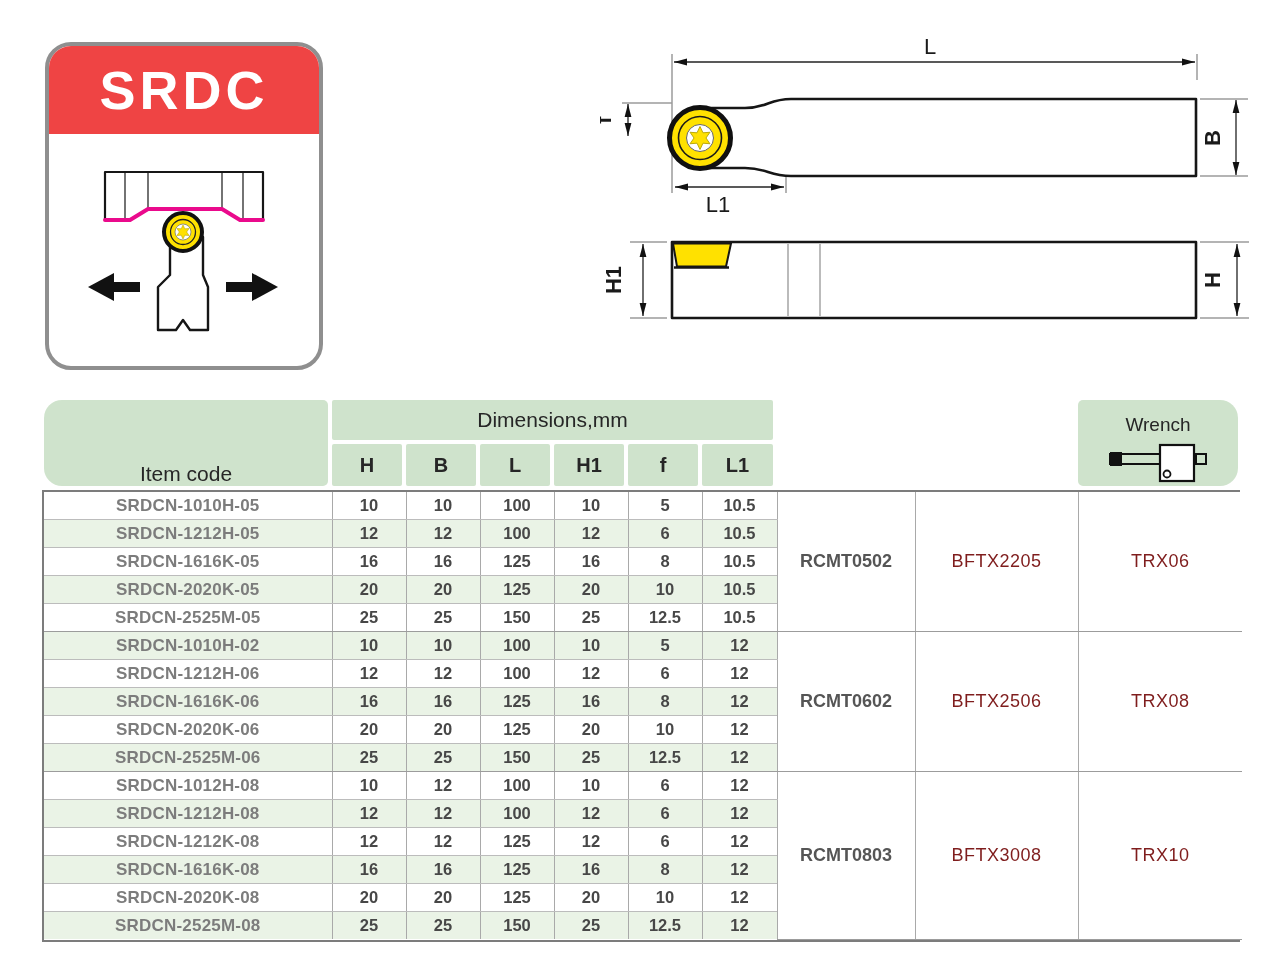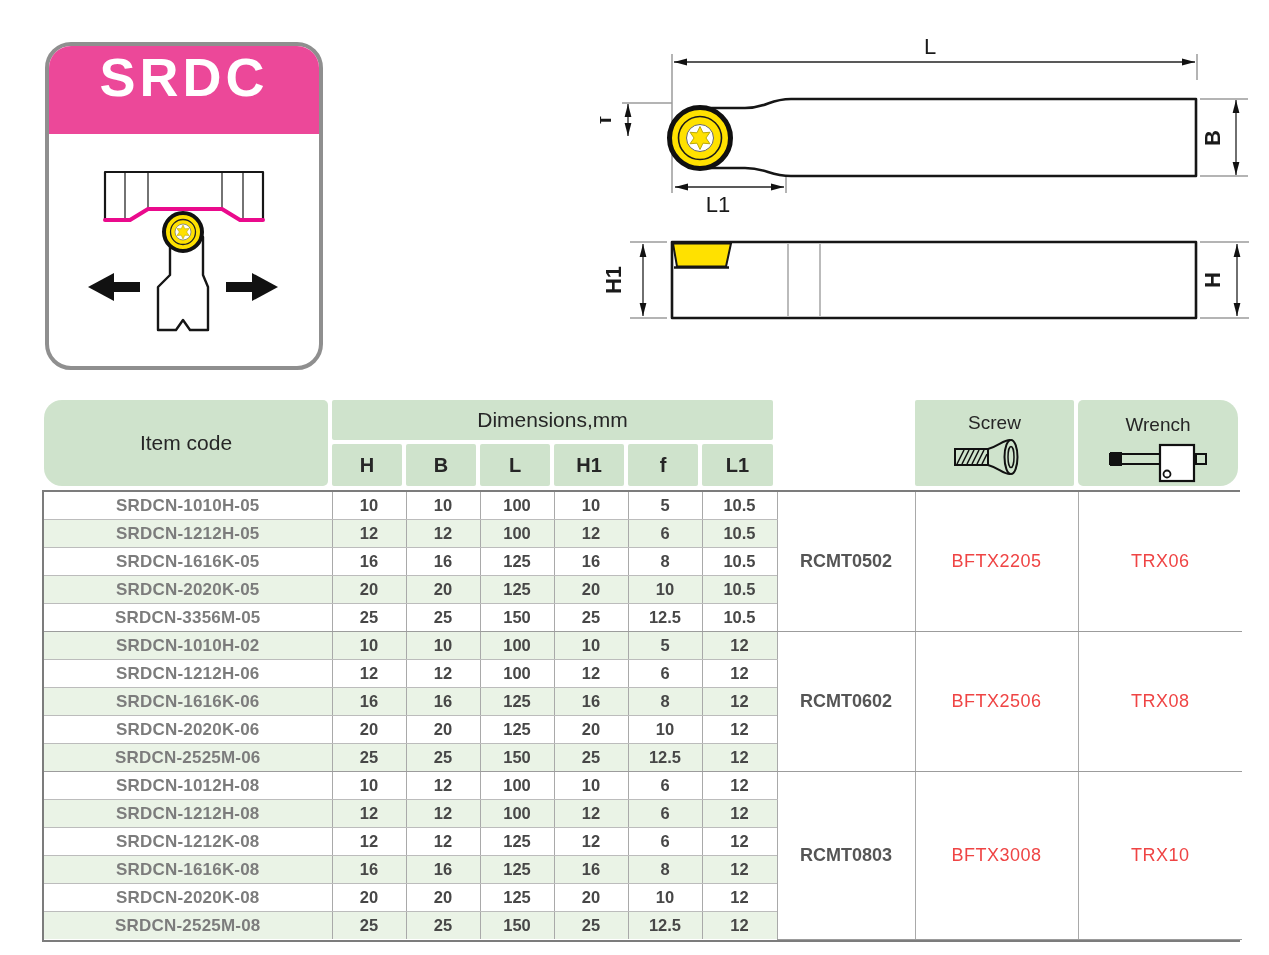--- a/index.html
+++ b/index.html
@@ -2,40 +2,40 @@
 <html><head>
 <meta charset="utf-8">
 <style>
   html,body{margin:0;padding:0;background:#fff;}
   .page{position:relative;width:1269px;height:955px;background:#fff;overflow:hidden;
         font-family:"Liberation Sans","DejaVu Sans",sans-serif;}
 
   
   .badge-card{position:absolute;left:45px;top:42px;width:278px;height:328px;
     box-sizing:border-box;border:4px solid #8f8f8f;border-radius:26px;background:#fff;overflow:hidden;}
-  .badge-head{height:88px;background:#ec4899;display:flex;align-items:flex-start;justify-content:center;}
+  .badge-head{height:88px;background:#ef4444;display:flex;align-items:center;justify-content:center;}
   .badge-title{font-size:54px;font-weight:700;color:#fff;letter-spacing:4px;}
   .badge-body{display:flex;justify-content:center;}
 
   
   .drawing{position:absolute;left:600px;top:30px;}
   .part{fill:#fff;stroke:#161616;stroke-width:2.6;stroke-linejoin:round;}
   .ext{stroke:#9b9b9b;stroke-width:1.5;}
   .dim{stroke:#222;stroke-width:1.3;}
   .thin{stroke:#8e8e8e;stroke-width:1.2;}
   .lbl{font-family:"Liberation Sans",sans-serif;font-size:22px;fill:#1a1a1a;text-anchor:middle;}
   .lbl.b{font-weight:700;}
 
   
   .thead{position:absolute;left:42px;top:398px;width:1198px;display:grid;
     grid-template-columns:288px 74px 74px 74px 74px 74px 75px 138px 163px 164px;
     grid-template-rows:44px 46px;}
   .hcell{background:#cfe3cc;margin:2px;border-radius:2px;display:flex;align-items:center;
     justify-content:center;color:#262626;font-size:20px;}
-  .hdr-item{grid-column:1;grid-row:1/3;border-radius:18px 5px 5px 18px;font-size:21px;}
+  .hdr-item{grid-column:1;grid-row:1/3;border-radius:18px 5px 5px 18px;font-size:21px;align-items:flex-end;}
   .hdr-dims{grid-column:2/8;grid-row:1;font-size:21px;}
   .hdr-sub{grid-row:2;font-weight:700;}
   .hs1{grid-column:2}.hs2{grid-column:3}.hs3{grid-column:4}.hs4{grid-column:5}.hs5{grid-column:6}.hs6{grid-column:7}
   .hdr-insert{grid-column:8;grid-row:1/3;}
   .hdr-screw{grid-column:9;grid-row:1/3;flex-direction:column;gap:3px;padding-top:2px;font-size:19px;}
   .hdr-wrench{grid-column:10;grid-row:1/3;flex-direction:column;gap:3px;padding-top:12px;
     border-radius:5px 18px 18px 5px;font-size:19px;}
 
   
   .tbl-wrap{position:absolute;left:42px;top:490px;width:1198px;box-sizing:border-box;
@@ -43,21 +43,21 @@
   table{width:100%;table-layout:fixed;border-collapse:collapse;}
   td{height:27px;text-align:center;vertical-align:middle;font-size:16.5px;font-weight:700;
      color:#474747;border-left:1px solid #a9a9a9;border-bottom:1px solid #bcbcbc;padding:0;}
   td:first-child{border-left:none;}
   td.code{color:#7c7c7c;font-size:17px;letter-spacing:.2px;}
   tbody tr:nth-child(even) td.plain{background:#eaf3e6;}
   tbody tr:last-child td{border-bottom:none;}
   tr.group-end td{border-bottom:1px solid #9c9c9c;}
   td.merged{background:#fff;border-bottom:1px solid #9c9c9c;font-size:18px;}
   td.merged.m-insert{font-weight:700;color:#555;}
-  td.merged.m-screw,td.merged.m-wrench{font-weight:400;color:#ef4444;letter-spacing:.5px;}
+  td.merged.m-screw,td.merged.m-wrench{font-weight:400;color:#7f1d1d;letter-spacing:.5px;}
 </style>
 </head>
 <body>
 
 <div class="page">
 
   <div class="badge-card">
     <div class="badge-head">
       <span class="badge-title">SRDC</span>
     </div>
@@ -148,37 +148,20 @@
     </div>
     <div class="hcell hdr-dims">
       <span>Dimensions,mm</span>
     </div>
     <div class="hcell hdr-sub hs1">H</div>
     <div class="hcell hdr-sub hs2">B</div>
     <div class="hcell hdr-sub hs3">L</div>
     <div class="hcell hdr-sub hs4">H1</div>
     <div class="hcell hdr-sub hs5">f</div>
     <div class="hcell hdr-sub hs6">L1</div>
-    <div class="hcell hdr-screw">
-      <span>Screw</span>
-      <svg width="86" height="40" viewBox="0 0 86 40">
-        <rect x="3" y="12" width="33" height="16" fill="none" stroke="#111" stroke-width="2"></rect>
-        <g stroke="#111" stroke-width="1.6">
-          <line x1="5" y1="27" x2="12" y2="13"></line>
-            <line x1="10" y1="27" x2="17" y2="13"></line>
-          <line x1="15" y1="27" x2="22" y2="13"></line>
-            <line x1="20" y1="27" x2="27" y2="13"></line>
-          <line x1="25" y1="27" x2="32" y2="13"></line>
-            <line x1="30" y1="27" x2="35" y2="17"></line>
-        </g>
-        <path d="M36,12 C47,9 51,3 58,3 M36,28 C47,31 51,37 58,37" fill="none" stroke="#111" stroke-width="2"></path>
-        <ellipse cx="59" cy="20" rx="6.5" ry="17" fill="none" stroke="#111" stroke-width="2"></ellipse>
-        <ellipse cx="59" cy="20" rx="3" ry="10.5" fill="none" stroke="#111" stroke-width="1.5"></ellipse>
-      </svg>
-    </div>
     <div class="hcell hdr-wrench">
       <span>Wrench</span>
       <svg width="100" height="46" viewBox="0 0 100 46">
         <rect x="2" y="15" width="86" height="10" fill="none" stroke="#111" stroke-width="2"></rect>
         <rect x="2" y="13" width="12" height="14" fill="#111"></rect>
         <rect x="52" y="6" width="34" height="36" fill="#fff" stroke="#111" stroke-width="2.2"></rect>
         <circle cx="59" cy="35" r="3.5" fill="none" stroke="#111" stroke-width="1.8"></circle>
         <rect x="86" y="15" width="12" height="10" fill="none" stroke="#111" stroke-width="2"></rect>
       </svg>
     </div>
@@ -232,21 +215,21 @@
           <tr>
             <td class="plain code">SRDCN-2020K-05</td>
             <td class="plain">20</td>
             <td class="plain">20</td>
             <td class="plain">125</td>
             <td class="plain">20</td>
             <td class="plain">10</td>
             <td class="plain">10.5</td>
           </tr>
           <tr class="group-end">
-            <td class="plain code">SRDCN-3356M-05</td>
+            <td class="plain code">SRDCN-2525M-05</td>
             <td class="plain">25</td>
             <td class="plain">25</td>
             <td class="plain">150</td>
             <td class="plain">25</td>
             <td class="plain">12.5</td>
             <td class="plain">10.5</td>
           </tr>
           <tr>
             <td class="plain code">SRDCN-1010H-02</td>
             <td class="plain">10</td>

